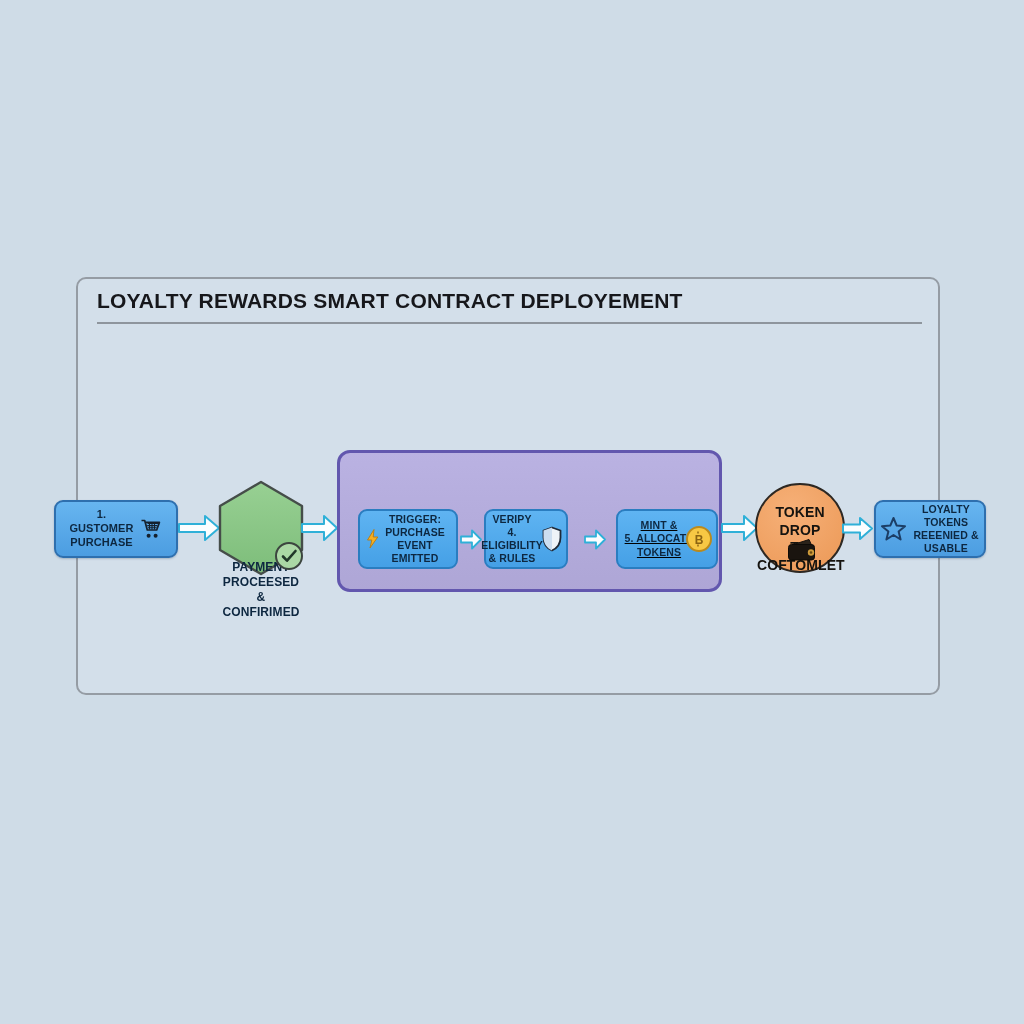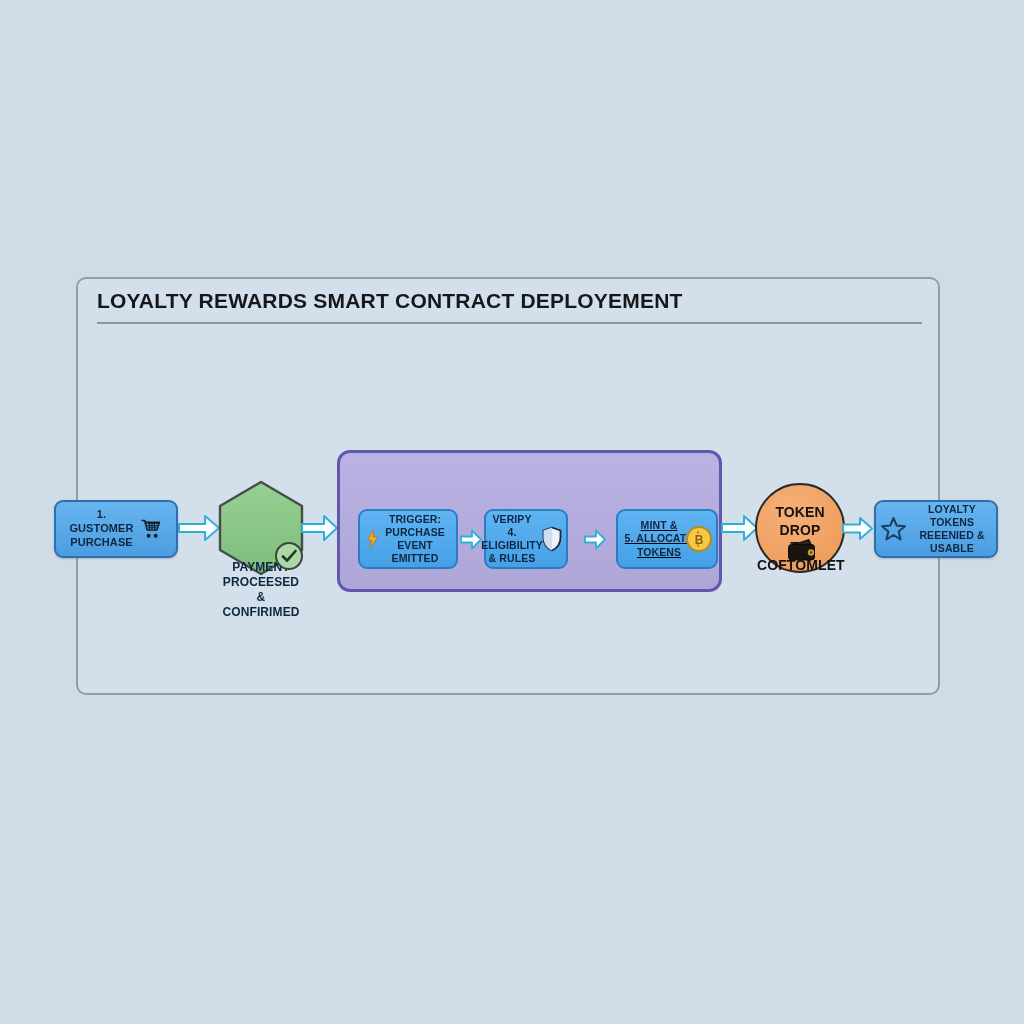--- a/index.html
+++ b/index.html
@@ -23,21 +23,21 @@
   
   .node-text{font-weight:700;font-size:11px;line-height:1.25;color:#0d2740;text-align:center;letter-spacing:.1px;}
   
   .blue-box{
     position:absolute;display:flex;align-items:center;justify-content:center;gap:5px;
     background:linear-gradient(180deg,#67b5f0 0%,#4c9de1 100%);
     border:2px solid #2e6fae;border-radius:9px;box-sizing:border-box;
     box-shadow:0 1px 2px rgba(30,60,90,.25);
   }
   .box-customer{left:54px;top:500px;width:124px;height:58px;padding:0 20px;}
-  .box-received{left:874px;top:500px;width:124px;height:58px;padding:0 4px;}
+  .box-received{left:874px;top:500px;width:112px;height:58px;padding:0 4px;}
   
   .hex-wrap{position:absolute;left:218px;top:480px;width:86px;height:96px;}
   .hex-text{position:absolute;left:0;top:40px;width:100%;font-size:12px;margin-top:40px;}
   .hex-check{position:absolute;left:56px;top:61px;}
   
   .purple{
     position:absolute;left:337px;top:450px;width:385px;height:142px;box-sizing:border-box;
     background:linear-gradient(180deg,#bab2e2 0%,#aea6d6 100%);
     border:3px solid #6257ae;border-radius:13px;
   }

